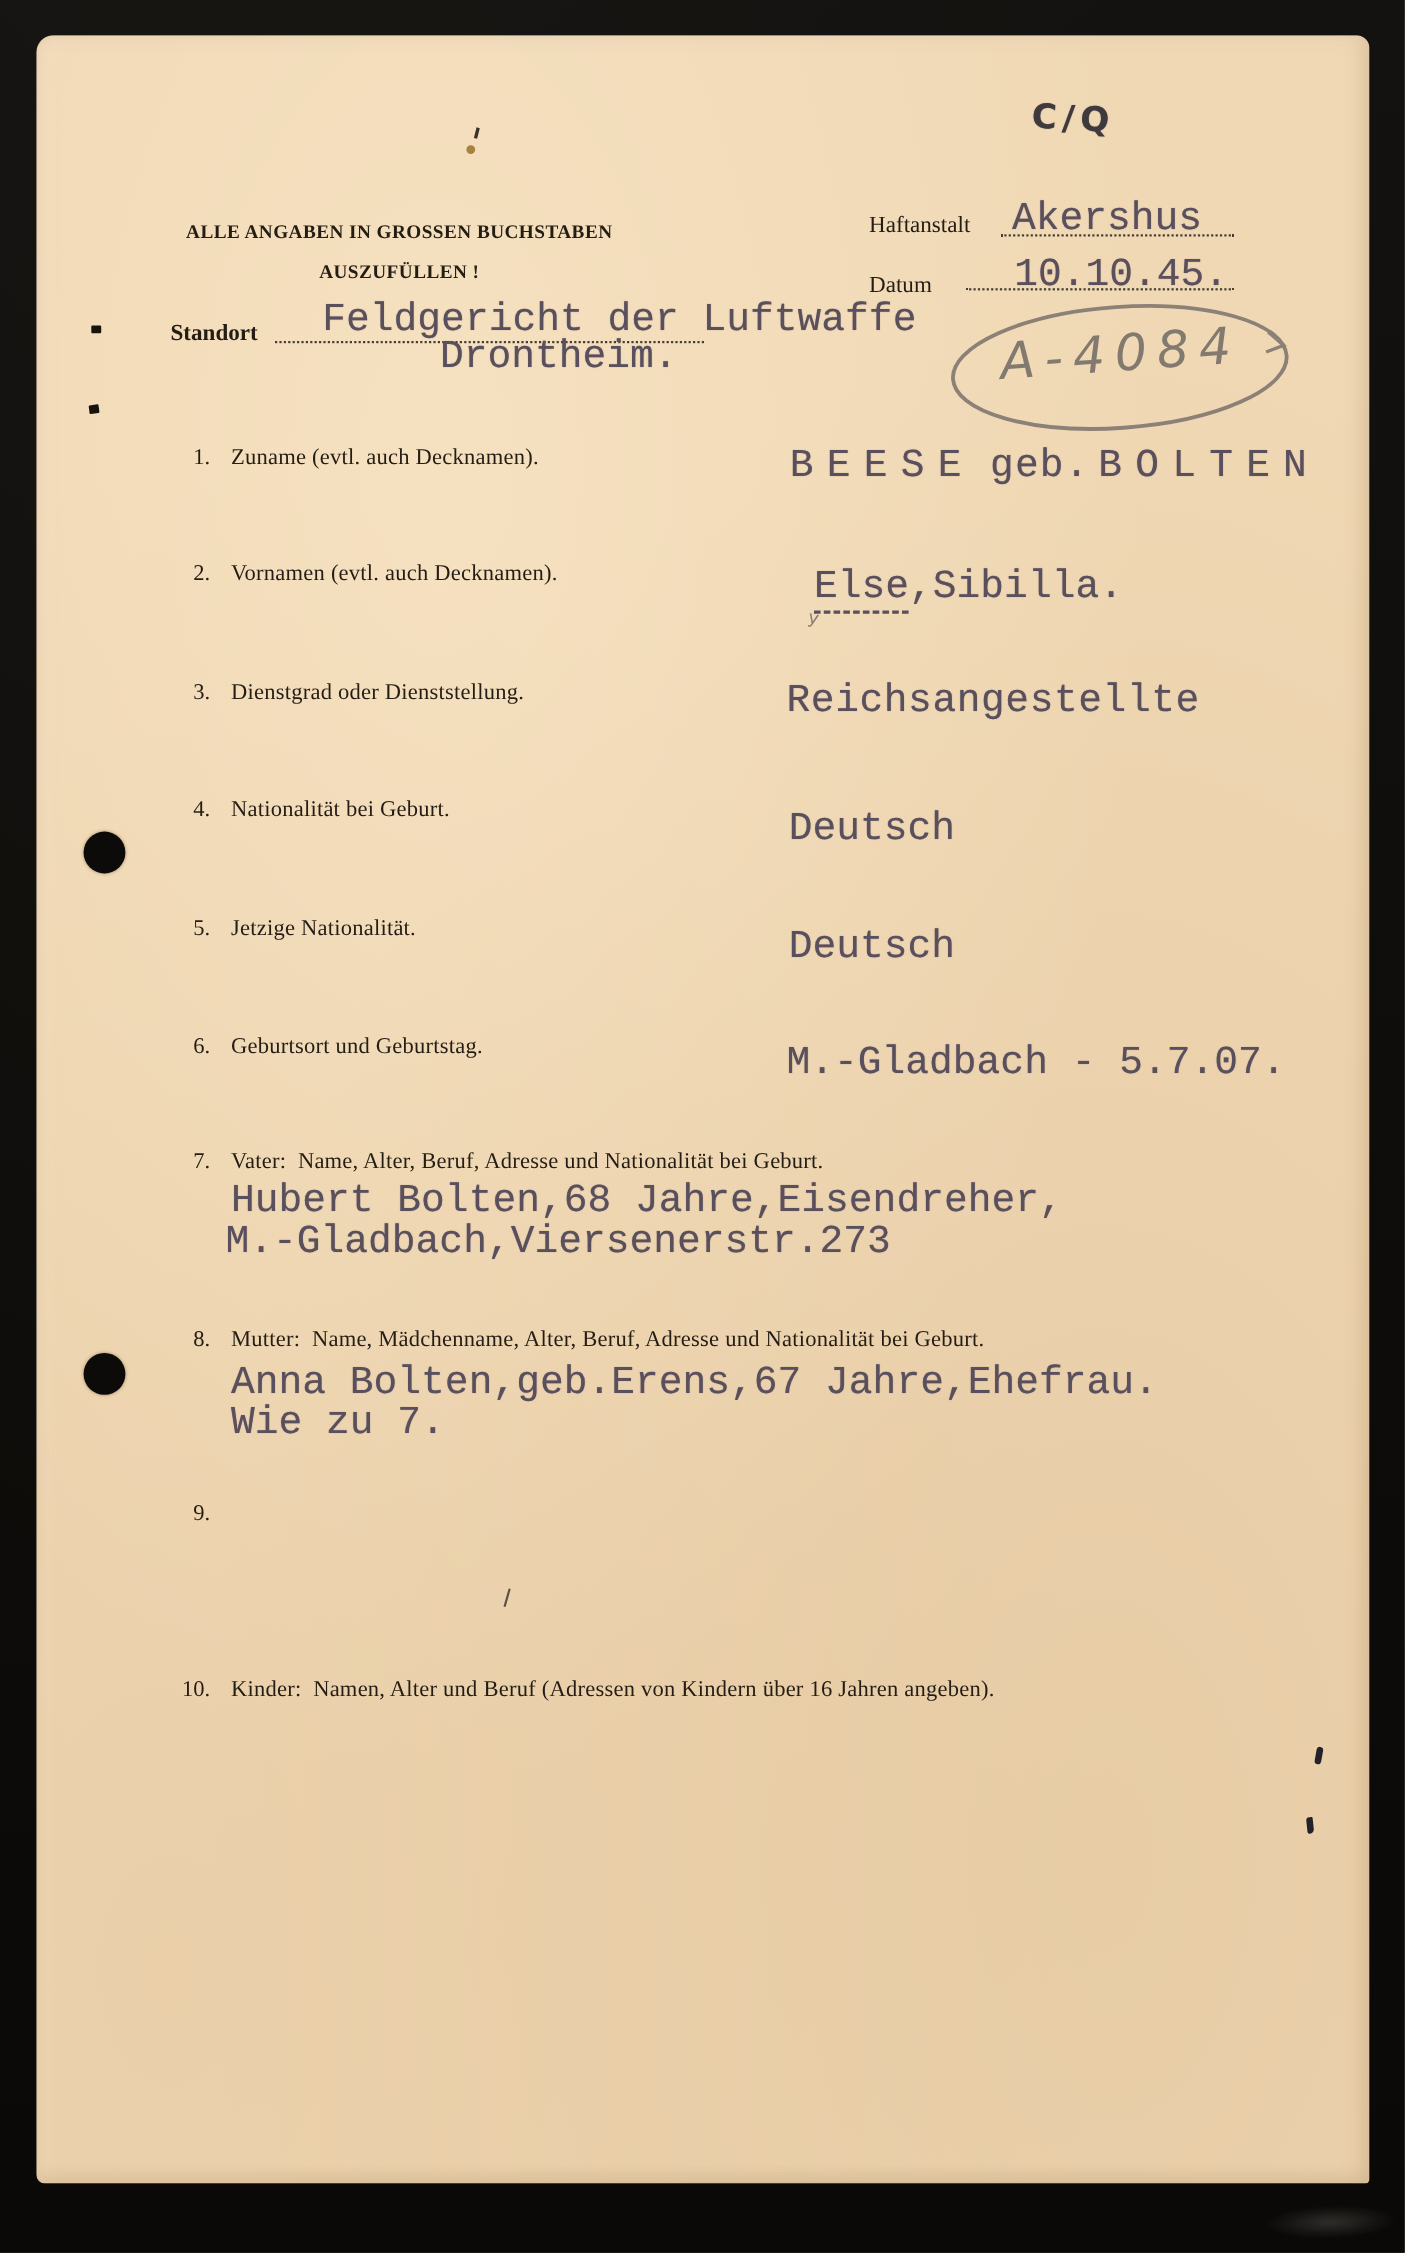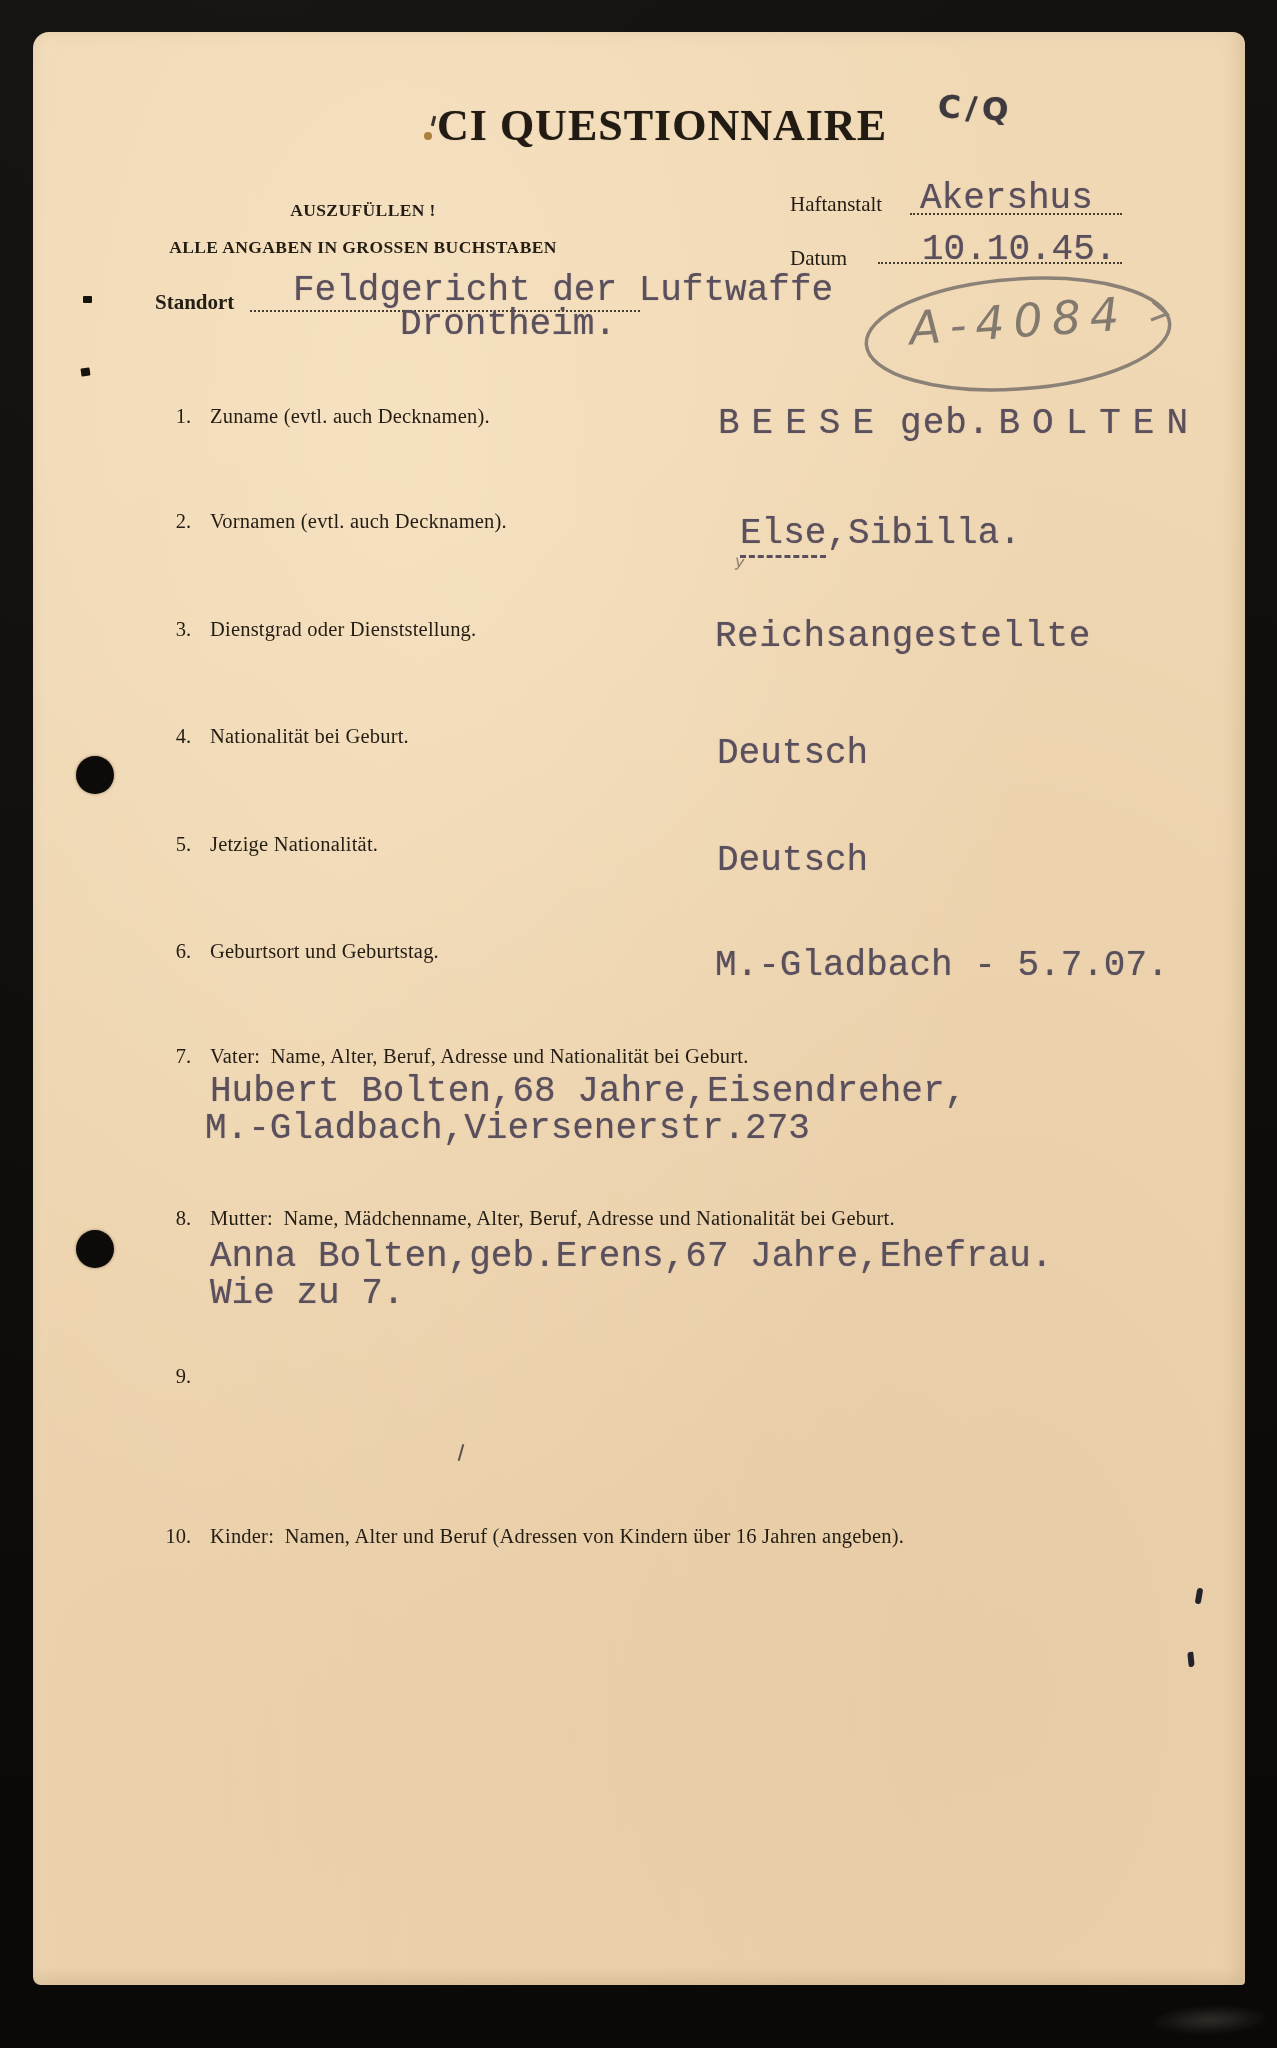--- a/index.html
+++ b/index.html
@@ -107,26 +107,25 @@
 </head>
 <body>
 
 <div class="scan-bg"></div>
 <div class="smudge"></div>
 
 <div class="paper">
 
   <div class="abs title-dot"></div>
   <div class="abs title-tick"></div>
-  <div class="abs doc-title print">CI QUESTIONNAIRE</div>
   <div class="abs stamp">C/Q</div>
 
   <div class="abs instructions">
+    <div>ALLE ANGABEN IN GROSSEN BUCHSTABEN</div>
     <div>AUSZUFÜLLEN !</div>
-    <div>ALLE ANGABEN IN GROSSEN BUCHSTABEN</div>
   </div>
 
   <div class="abs field-label lbl-haftanstalt">Haftanstalt</div>
   <div class="abs dotline dot-haftanstalt"></div>
   <div class="abs typed val-haftanstalt">Akershus</div>
 
   <div class="abs field-label lbl-datum">Datum</div>
   <div class="abs dotline dot-datum"></div>
   <div class="abs typed val-datum">10.10.45.</div>
 

